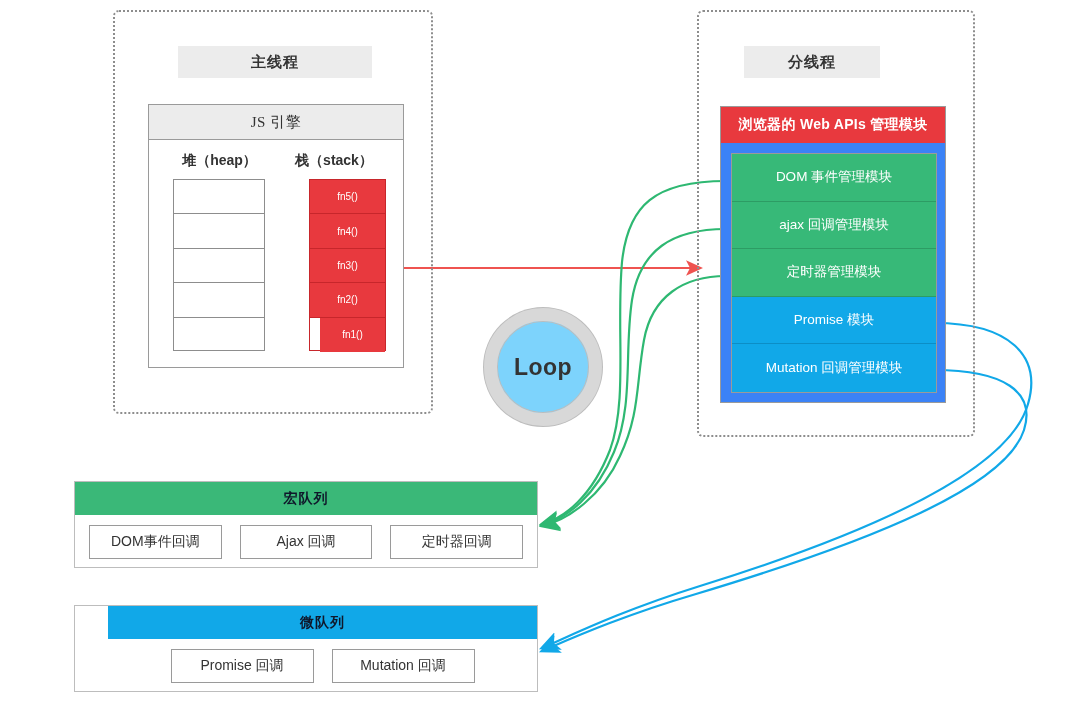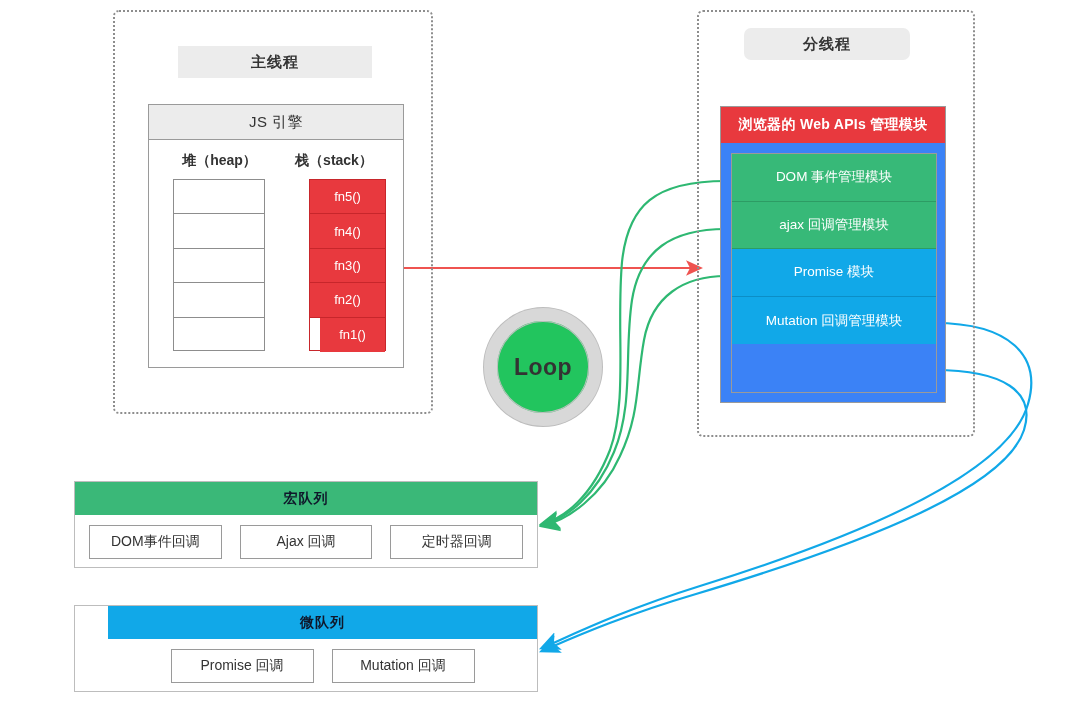--- a/index.html
+++ b/index.html
@@ -43,20 +43,21 @@
   }
   .engine-header {
     background: #ececec;
     border-bottom: 1px solid #9a9a9a;
     display: flex;
     align-items: center;
     justify-content: center;
     font-size: 15px;
     color: #333333;
     letter-spacing: .5px;
+    font-family: Liberation Serif, serif;
   }
   .col-label {
     display: flex;
     align-items: center;
     justify-content: center;
     font-size: 14px;
     font-weight: 700;
     color: #333333;
   }
 
@@ -66,21 +67,21 @@
     border-bottom: 1px solid #8d8d8d;
     box-sizing: border-box;
   }
   .cell:last-child { border-bottom: none; }
   .cell.red {
     background: #e8393e;
     color: #ffffff;
     display: flex;
     align-items: center;
     justify-content: center;
-    font-size: 13px;
+    font-size: 10px;
     border-bottom: 1px solid #c7262b;
   }
   .cell.red:last-child { border-bottom: none; }
   .stack-wrap { border: 1px solid #c7262b; }
 
   
   .webapi-box { border: 1px solid #9a9a9a; background:#3b82f6; }
   .webapi-header {
     background: #e8393e;
     color: #ffffff;
@@ -95,21 +96,21 @@
     font-size: 13.5px;
     box-sizing: border-box;
   }
   .mod.green { background:#37b978; border-bottom:1px solid #2d9c64; }
   .mod.blue  { background:#11a8e8; border-bottom:1px solid #0c8ec6; }
   .mod.last  { border-bottom: none; }
 
   
   .loop-ring {
     border-radius: 50%;
-    background: #22c55e;
+    background: #7dd3fc;
     border: 13px solid #d8d8d8;
     box-shadow: 0 0 0 1px #bdbdbd, inset 0 0 0 1px #bdbdbd;
     display:flex; align-items:center; justify-content:center;
   }
   .loop-text {
     font-size: 23px;
     font-weight: 700;
     color: #333333;
     letter-spacing: .5px;
   }
@@ -195,28 +196,29 @@
       <div class="cell red" style="height:34.4px;">fn5()</div>
       <div class="cell red" style="height:34.4px;">fn4()</div>
       <div class="cell red" style="height:34.4px;">fn3()</div>
       <div class="cell red" style="height:34.4px;">fn2()</div>
       <div class="cell red" style="height:34.4px;margin-left:10px;">fn1()</div>
     </div>
   </div>
 
   <div class="abs dotted-panel" style="left:697px; top:10px; width:278px; height:427px;"></div>
 
-  <div class="abs thread-title" style="left:744px; top:28px; width:166px; height:32px;border-radius:7px;">分线程</div>
+  <div class="abs thread-title" style="left:744px; top:46px; width:136px; height:32px;">分线程</div>
 
   <div class="abs webapi-box" style="left:720px; top:106px; width:226px; height:297px;">
     <div class="webapi-header" style="height:36px;">浏览器的 Web APIs 管理模块</div>
 
     <div class="abs" style="left:10px; top:46px; width:206px; height:240px; border:1px solid #9a9a9a;">
       <div class="mod green" style="height:47.6px;">DOM 事件管理模块</div>
       <div class="mod green" style="height:47.6px;">ajax 回调管理模块</div>
+      <div class="mod green" style="height:47.6px;">定时器管理模块</div>
       <div class="mod blue" style="height:47.6px;">Promise 模块</div>
       <div class="mod blue last" style="height:47.6px;">Mutation 回调管理模块</div>
     </div>
   </div>
 
   <div class="abs loop-ring" style="left:484px; top:308px; width:118px; height:118px;">
     <span class="loop-text">Loop</span>
   </div>
 
   <div class="abs queue-panel" style="left:74px; top:481px; width:464px; height:87px;">

